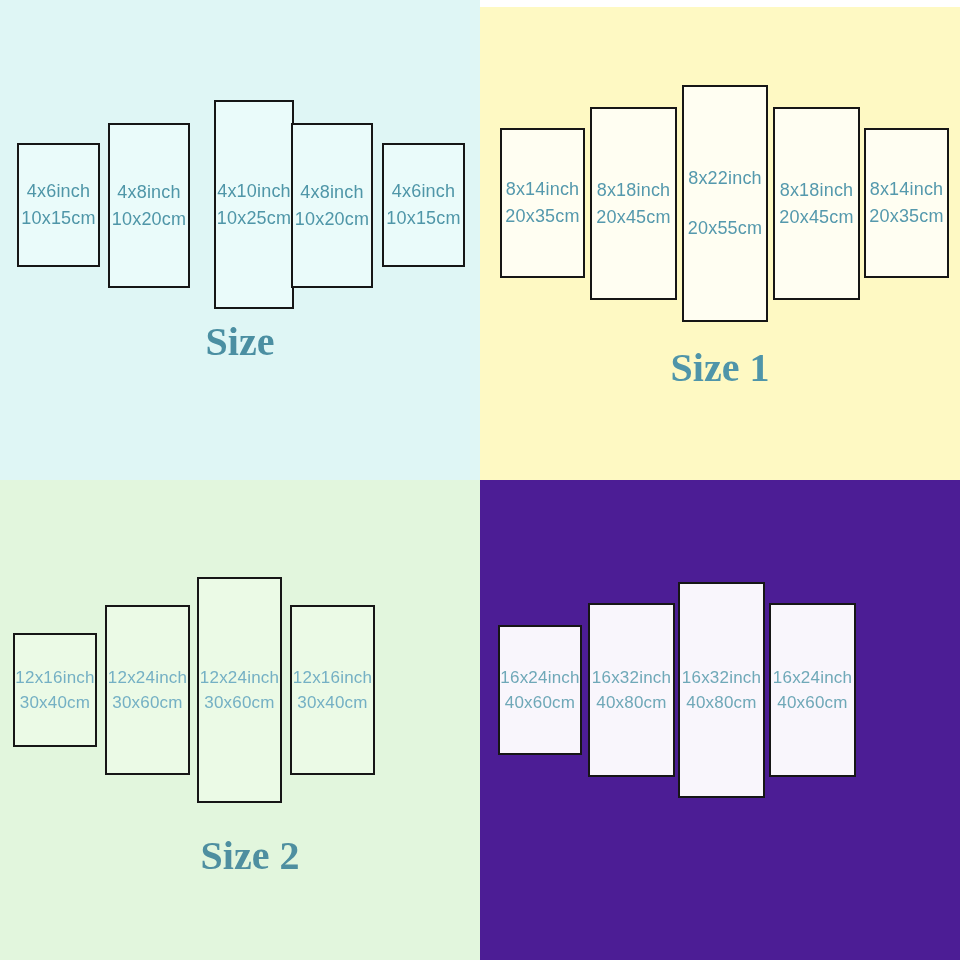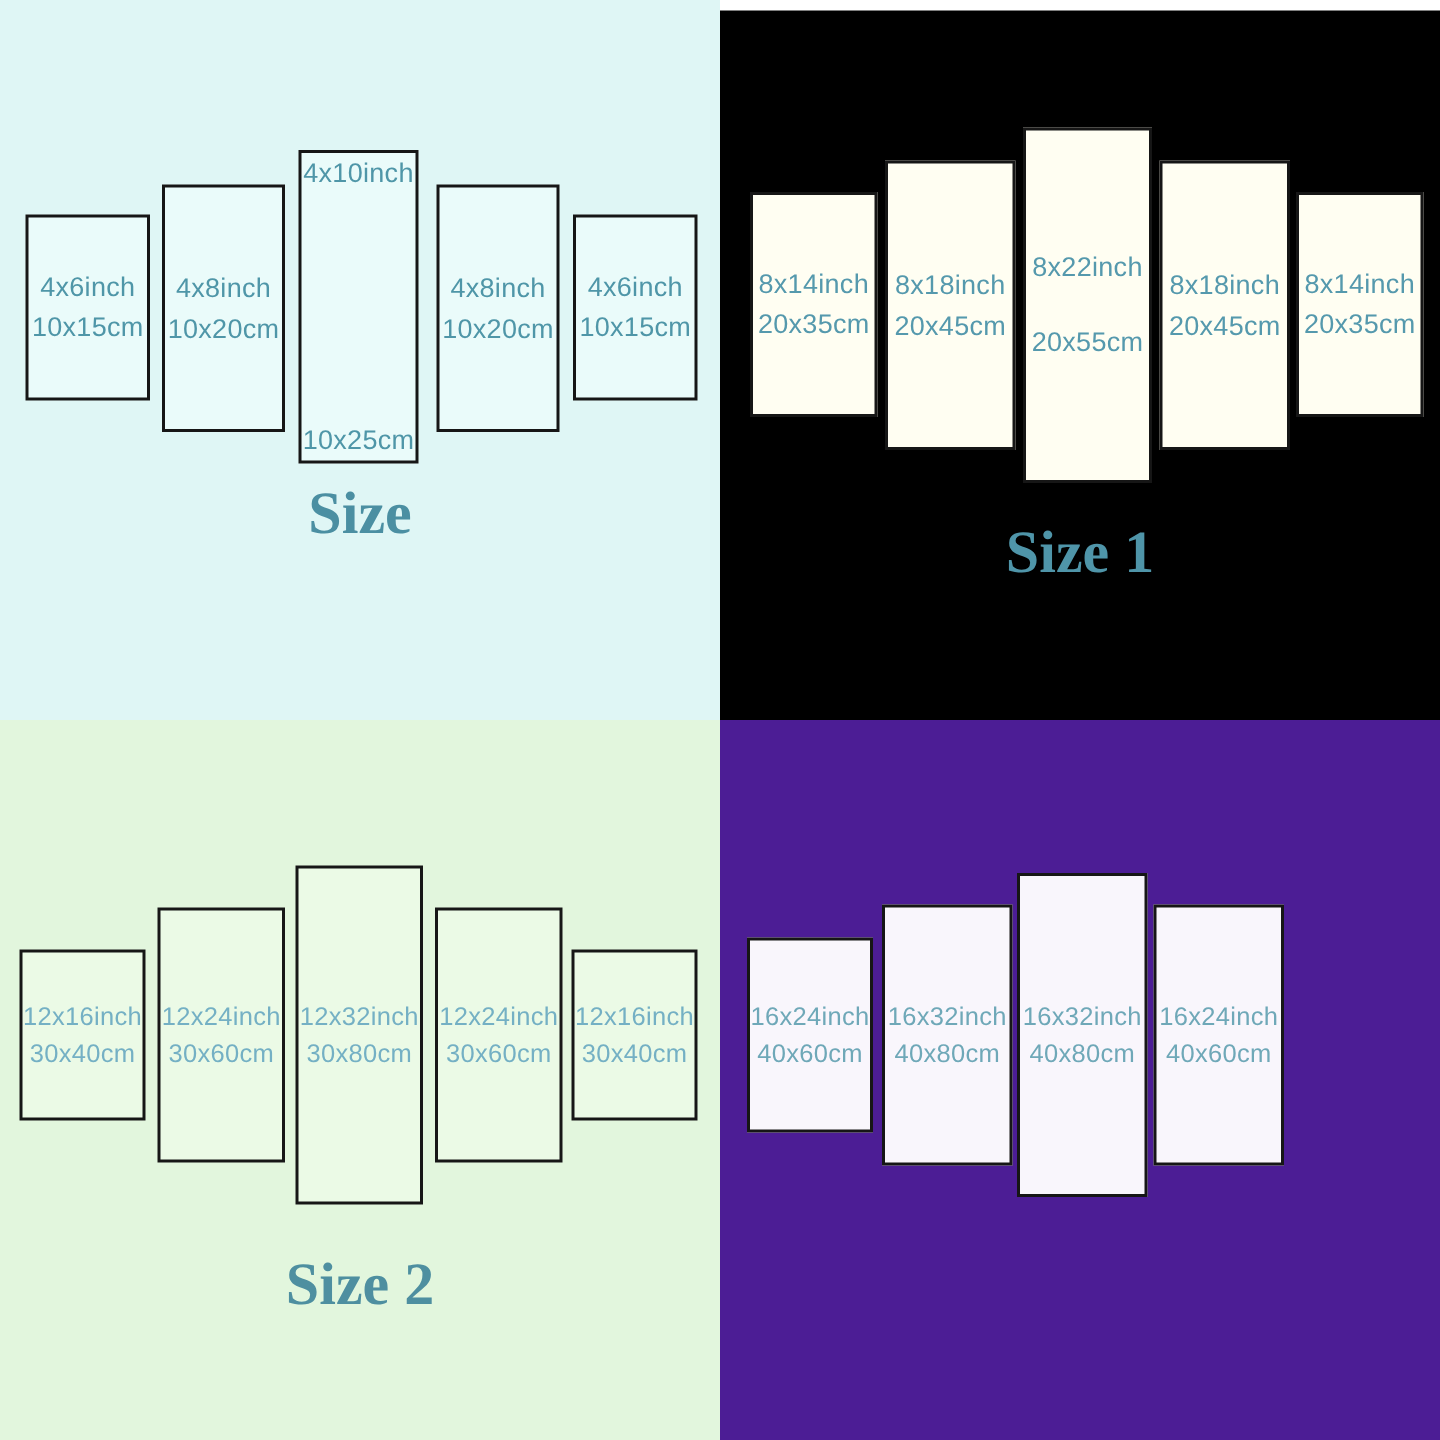--- a/index.html
+++ b/index.html
@@ -20,27 +20,27 @@
     font-size:18px;line-height:1.5;letter-spacing:0.2px;
   }
   .q2 .panel,.q3 .panel{font-size:17px;}
   .title{
     position:absolute;left:0;width:100%;margin:0;text-align:center;
     font-family:"Liberation Serif",serif;font-weight:700;font-size:40px;
     color:var(--title,#4b8fa2);line-height:1;
   }
   .q0 .title{top:322px;}
   .q1 .title{top:348px;}
-  .q2 .title{top:356px;}
+  .q2 .title{top:356px;padding-left:10px;}
   .q3 .title{top:353px;}
 
   
   .q0 .panel:nth-child(1){left:17px;top:143px;width:83px;height:124px;}
   .q0 .panel:nth-child(2){left:108px;top:123px;width:82px;height:165px;}
-  .q0 .panel:nth-child(3){left:199px;top:100px;width:80px;height:209px;justify-content:space-between;}
+  .q0 .panel:nth-child(3){left:214px;top:100px;width:80px;height:209px;}
   .q0 .panel:nth-child(4){left:291px;top:123px;width:82px;height:165px;}
   .q0 .panel:nth-child(5){left:382px;top:143px;width:83px;height:124px;}
   
   .q1 .panel:nth-child(1){left:20px;top:128px;width:85px;height:150px;}
   .q1 .panel:nth-child(2){left:110px;top:107px;width:87px;height:193px;}
   .q1 .panel:nth-child(3){left:202px;top:85px;width:86px;height:237px;gap:23px;}
   .q1 .panel:nth-child(4){left:293px;top:107px;width:87px;height:193px;}
   .q1 .panel:nth-child(5){left:384px;top:128px;width:85px;height:150px;}
   
   .q2 .panel:nth-child(1){left:13px;top:153px;width:84px;height:114px;}
@@ -79,21 +79,21 @@
         <span>10x20cm</span>
       </div>
       <div class="panel">
         <span>4x6inch</span>
         <span>10x15cm</span>
       </div>
     </div>
     <h2 class="title">Size</h2>
   </section>
 
-  <section class="quadrant q1" style="background: #000000; padding-left: 26px; --fill: #fffef2; --text: #5599ad; --title: #4f95a9;">
+  <section class="quadrant q1" style="background: #fef9c3; padding-left: 26px; --fill: #fffef2; --text: #5599ad; --title: #4f95a9;">
     <div class="panels">
       <div class="panel">
         <span>8x14inch</span>
         <span>20x35cm</span>
       </div>
       <div class="panel">
         <span>8x18inch</span>
         <span>20x45cm</span>
       </div>
       <div class="panel">
@@ -114,24 +114,20 @@
 
   <section class="quadrant q2" style="background: rgb(226, 246, 221); --fill: #ebfae6; --text: #74b0c4; --title: #4e8fa0;">
     <div class="panels">
       <div class="panel">
         <span>12x16inch</span>
         <span>30x40cm</span>
       </div>
       <div class="panel">
         <span>12x24inch</span>
         <span>30x60cm</span>
-      </div>
-      <div class="panel">
-        <span>12x32inch</span>
-        <span>30x80cm</span>
       </div>
       <div class="panel">
         <span>12x24inch</span>
         <span>30x60cm</span>
       </div>
       <div class="panel">
         <span>12x16inch</span>
         <span>30x40cm</span>
       </div>
     </div>

